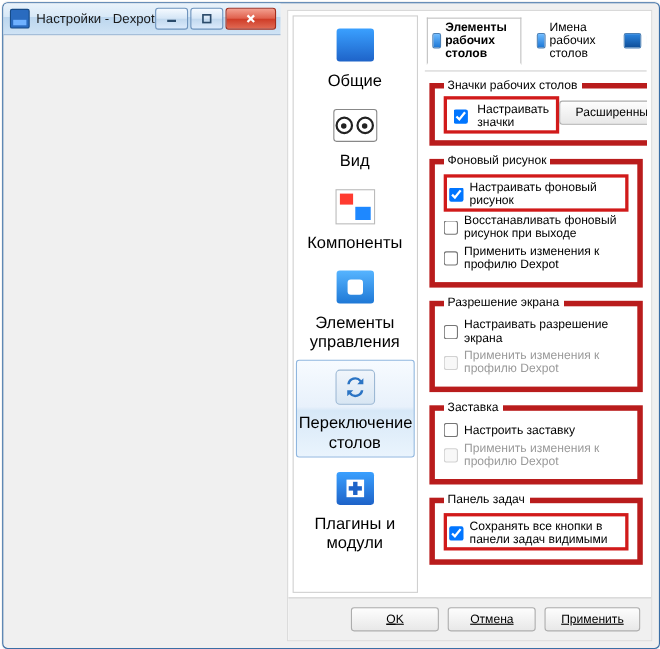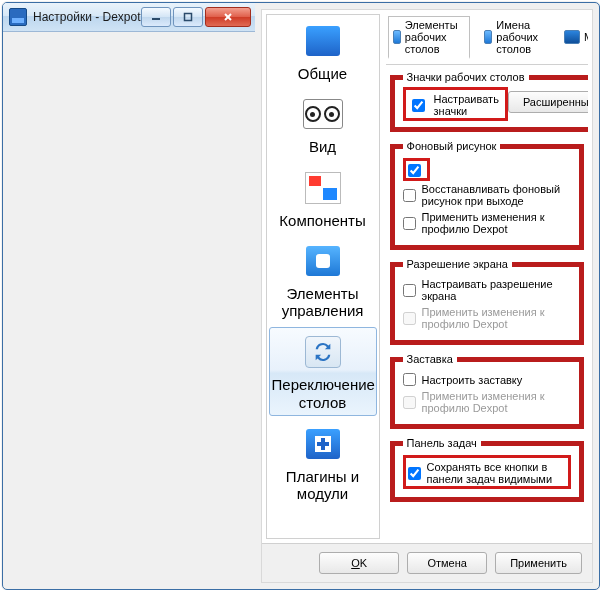--- a/index.html
+++ b/index.html
@@ -150,20 +150,21 @@
     font-size: 11px;
     cursor: default;
   }
   .tab .mini-ic{width:14px;height:12px;background:linear-gradient(to bottom,#6cbaff,#1e78d6);border:1px solid #4a7fb5;border-radius:2px;}
   .tab .mini-ic.mon{background:linear-gradient(to bottom,#2b84de,#0f4f9a);}
   .tab.active {
     border: 1px solid #c0c0c0;
     border-bottom: 2px solid #fff;
     background: #fff;
     margin-bottom: -1px;
+    font-weight: bold;
   }
 
   .scroll {
     flex: 1;
     overflow-y: auto;
     padding: 4px 2px 4px 2px;
   }
   fieldset {
     border: 5px solid #b91c1c;
     margin: 2px 2px 8px 2px;
@@ -208,21 +209,21 @@
 
   
   .dialog-btns {
     border-top: 1px solid #d0d0d0;
     padding: 8px 10px;
     display: flex;
     justify-content: flex-end;
     gap: 8px;
     background: #f0f0f0;
   }
-  .dialog-btns .btn { min-width: 80px; }
+  .dialog-btns .btn { min-width: 80px; text-decoration: underline; }
   .btn u { text-decoration: underline; }
 </style>
 </head>
 <body>
 
 <div class="window">
 
   <div class="titlebar">
     <div class="app-icon"></div>
     <div class="title">Настройки - Dexpot</div>
@@ -327,20 +328,21 @@
               <span class="spacer"></span>
               <button class="btn adv-btn"><span>Расширенные</span></button>
             </div>
           </fieldset>
 
           <fieldset>
             <legend>Фоновый рисунок</legend>
             <div class="row">
               <span class="hl">
                 <input type="checkbox" checked="" style="">
+                <label>Настраивать фоновый рисунок</label>
               </span>
             </div>
             <div class="row">
               <input type="checkbox" style="">
               <label>Восстанавливать фоновый рисунок при выходе</label>
             </div>
             <div class="row">
               <input type="checkbox" style="">
               <label>Применить изменения к профилю Dexpot</label>
             </div>

